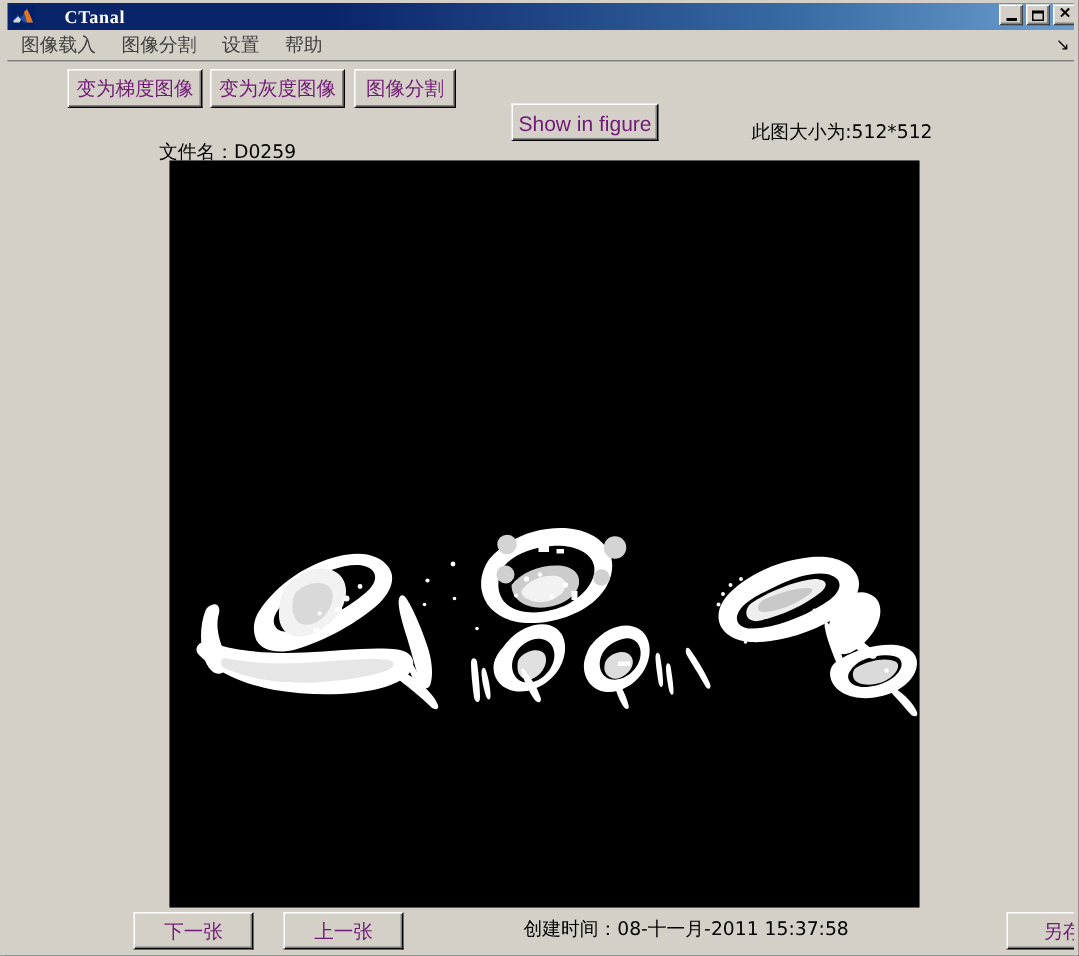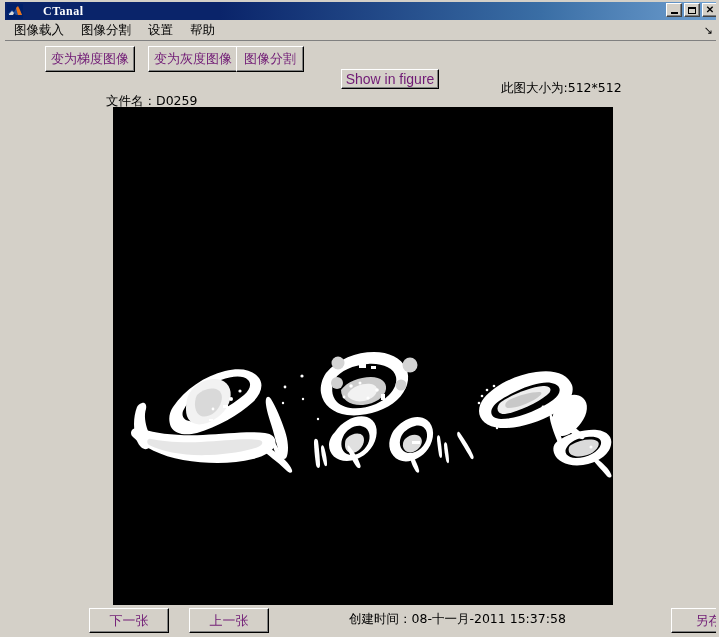--- a/index.html
+++ b/index.html
@@ -106,21 +106,21 @@
     width: 715px;
     height: 19px;
     background: #d4d0c8;
     display: flex;
     align-items: center;
     box-sizing: border-box;
     padding-left: 5px;
   }
   .menu-item {
     font-size: 12.5px;
-    color: #000000;
+    color: #404040;
     padding: 2px 7px 2px 4px;
     margin-right: 6px;
     white-space: nowrap;
     cursor: default;
     font-family: "DejaVu Sans", "Liberation Sans", sans-serif;
   }
   #menu-corner-icon {
     position: absolute;
     right: 7px;
     top: 3px;
@@ -227,25 +227,25 @@
     <div class="menu-item">图像载入</div>
     <div class="menu-item">图像分割</div>
     <div class="menu-item">设置</div>
     <div class="menu-item">帮助</div>
     <div id="menu-corner-icon">↘</div>
   </div>
   <div id="menu-separator"></div>
 
   <div class="btn" style="left:6px; top:46px; width:90px; height:26px;">变为梯度图像</div>
 
-  <div class="btn" style="left:109px; top:46px; width:90px; height:26px;">变为灰度图像</div>
+  <div class="btn" style="left:101px; top:46px; width:90px; height:26px;">变为灰度图像</div>
 
   <div class="btn" style="left:197px; top:46px; width:68px; height:26px;">图像分割</div>
 
-  <div class="btn btn-latin" style="left:302px; top:69px; width:98px; height:20px;">Show in figure</div>
+  <div class="btn btn-latin" style="left:302px; top:69px; width:98px; height:25px;">Show in figure</div>
 
   <div class="label" style="left:103px; top:75px;margin-top:18px;">文件名：D0259</div>
 
   <div class="label" style="left:498px; top:80px;">此图大小为:512*512</div>
 
   <div id="image-panel">
     <svg id="ct-svg" viewBox="0 0 500 498" preserveAspectRatio="none">
       <rect x="0" y="0" width="500" height="498" fill="#000000"></rect>
       <g fill="#ffffff" stroke="none">
 

